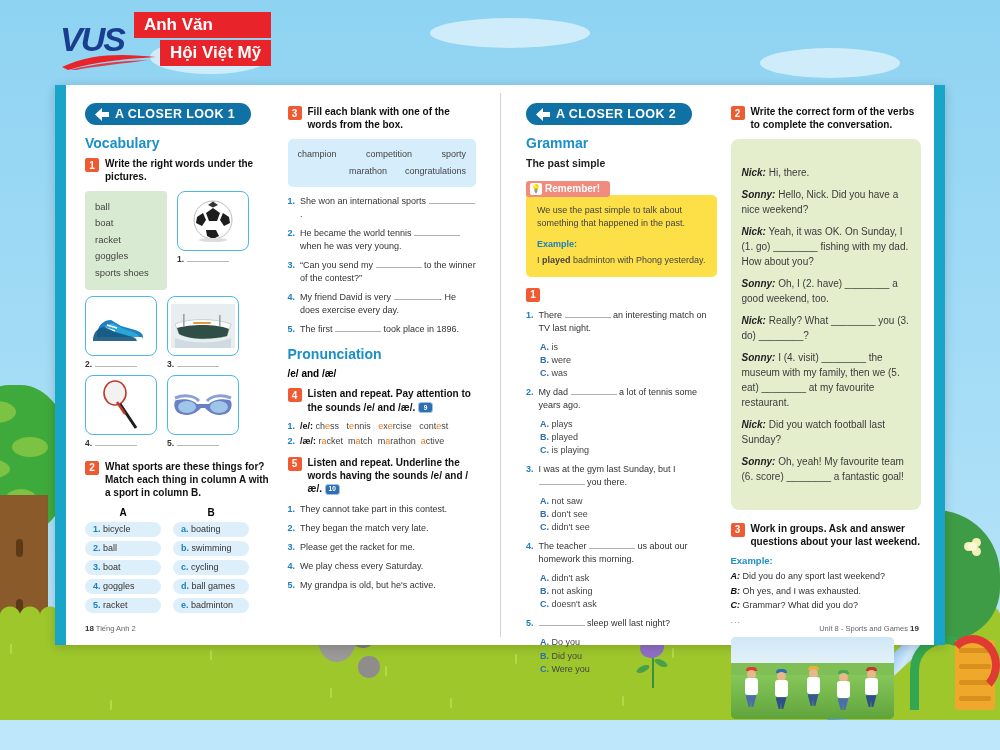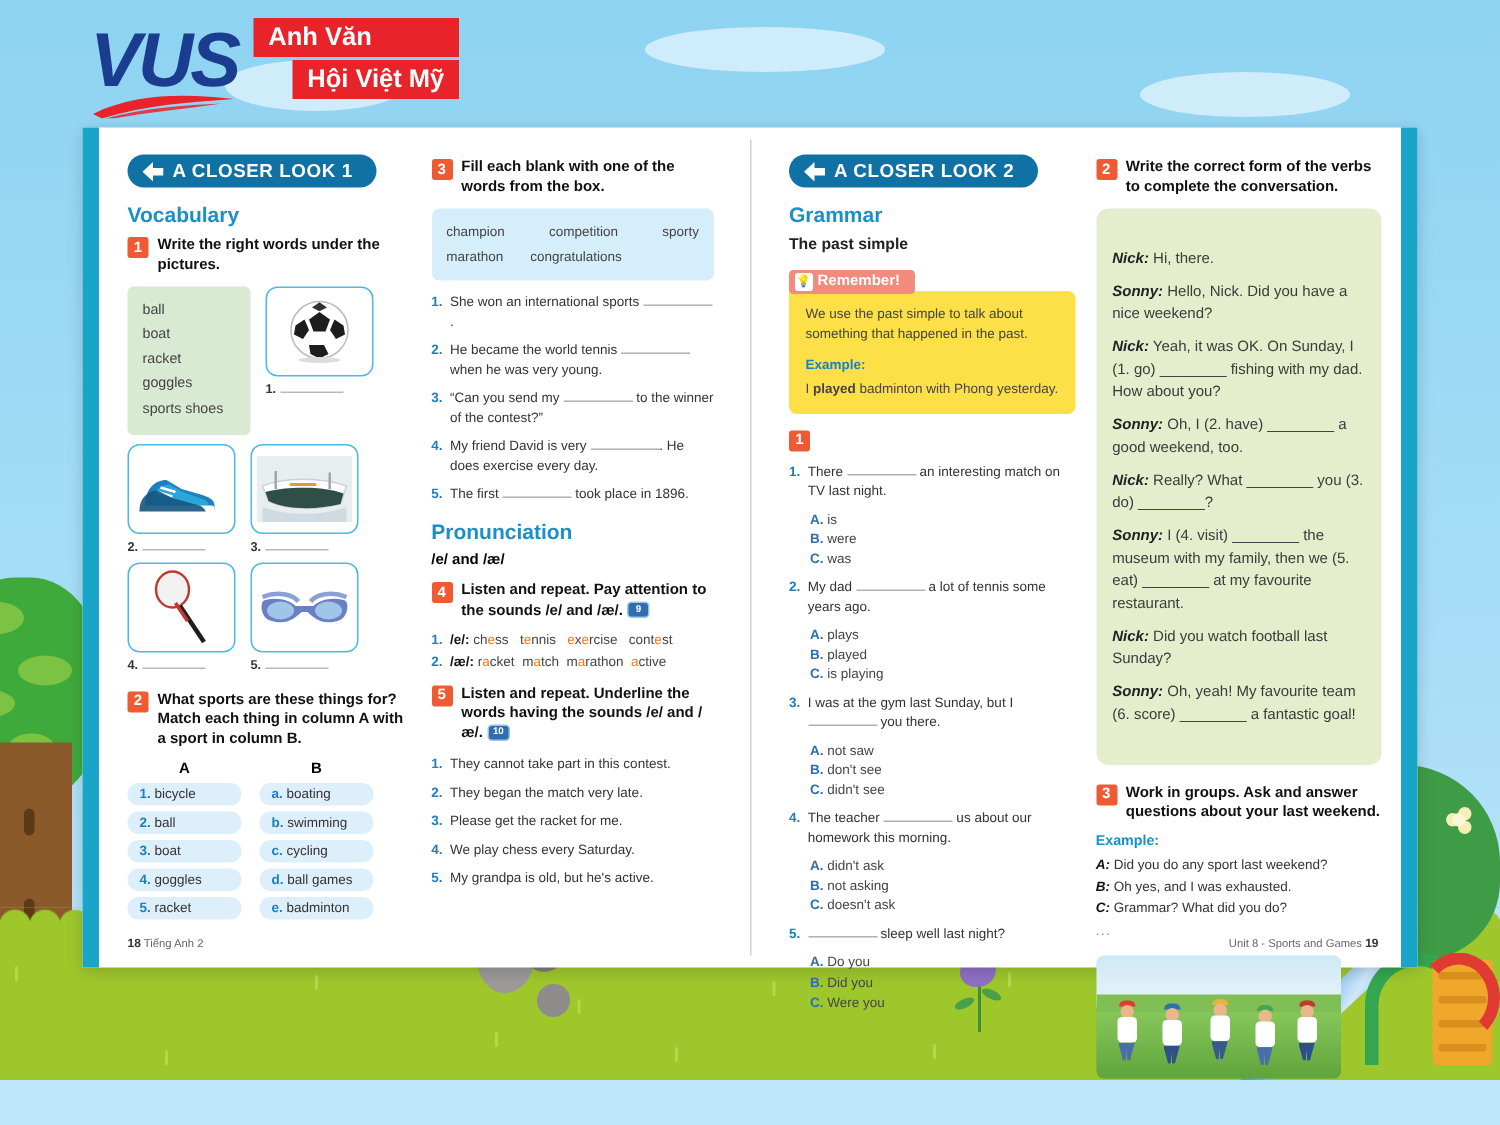--- a/index.html
+++ b/index.html
@@ -39,21 +39,21 @@
   #ladder{ position:absolute; right:5px; bottom:40px; width:40px; height:70px; background:#f0a82c; border-radius:3px;}
   .rung{ position:absolute; left:4px; width:32px; height:5px; background:#d98f1c; border-radius:2px;}
   #red-arc{ position:absolute; right:0px; bottom:55px; width:55px; height:60px; border:8px solid #e03b32; border-radius:50%; border-left-color:transparent; border-bottom-color:transparent;}
   .rock{ position:absolute; background:#9b9a98; border-radius:50% 48% 52% 50%; }
   #stem{ position:absolute; left:652px; bottom:62px; width:2px; height:40px; background:#3f8f3a; }
   #petal{ position:absolute; left:640px; bottom:92px; width:24px; height:22px; background:#8f6fc4; border-radius:60% 40% 55% 45%;}
   .sleaf{ position:absolute; width:14px; height:6px; background:#4aa04a; border-radius:50%;}
 
   
   #header{ position:absolute; top:10px; left:60px; height:58px; display:flex; align-items:center; gap:10px; z-index:5;}
-  #vus{ font-family:"Liberation Sans", sans-serif; font-weight:bold; font-style:italic; font-size:51px;
+  #vus{ font-family:"Liberation Sans", sans-serif; font-weight:bold; font-style:italic; font-size:34px;
         color:#1b3d8f; letter-spacing:-2px; position:relative; line-height:1;}
   #vus-swoosh{ position:absolute; left:2px; bottom:-14px; width:96px; height:16px;}
   #tagline{ display:flex; flex-direction:column; gap:2px;}
   .tag-line{ background:#e8232a; color:#fff; font-weight:bold; font-size:17px; padding:3px 10px; }
   .tag-line.second{ margin-left:26px; }
 
   
   #book{ position:absolute; left:55px; top:85px; width:890px; height:560px; background:#fff;
          box-shadow:0 2px 10px rgba(0,0,0,.18); display:flex; z-index:4;}
   #book:before{ content:""; position:absolute; left:0; top:0; bottom:0; width:11px; background:#19a5c8;}
@@ -375,21 +375,21 @@
           <div class="num">3</div>
           <div class="task-text">Fill each blank with one of the words from the box.</div>
         </div>
 
         <div class="bluebox">
           <div class="row">
             <span>champion</span>
             <span>competition</span>
             <span>sporty</span>
           </div>
-          <div class="row" style="justify-content:flex-start;gap:18px;">
+          <div class="row" style="justify-content:flex-end;gap:18px;">
             <span>marathon</span>
             <span>congratulations</span>
           </div>
         </div>
 
         <div class="qlist">
           <div class="q">
             <span class="qn">1.</span>
             <span><span>She won an international sports</span> <span class="blank"></span><span>.</span></span>
           </div>

